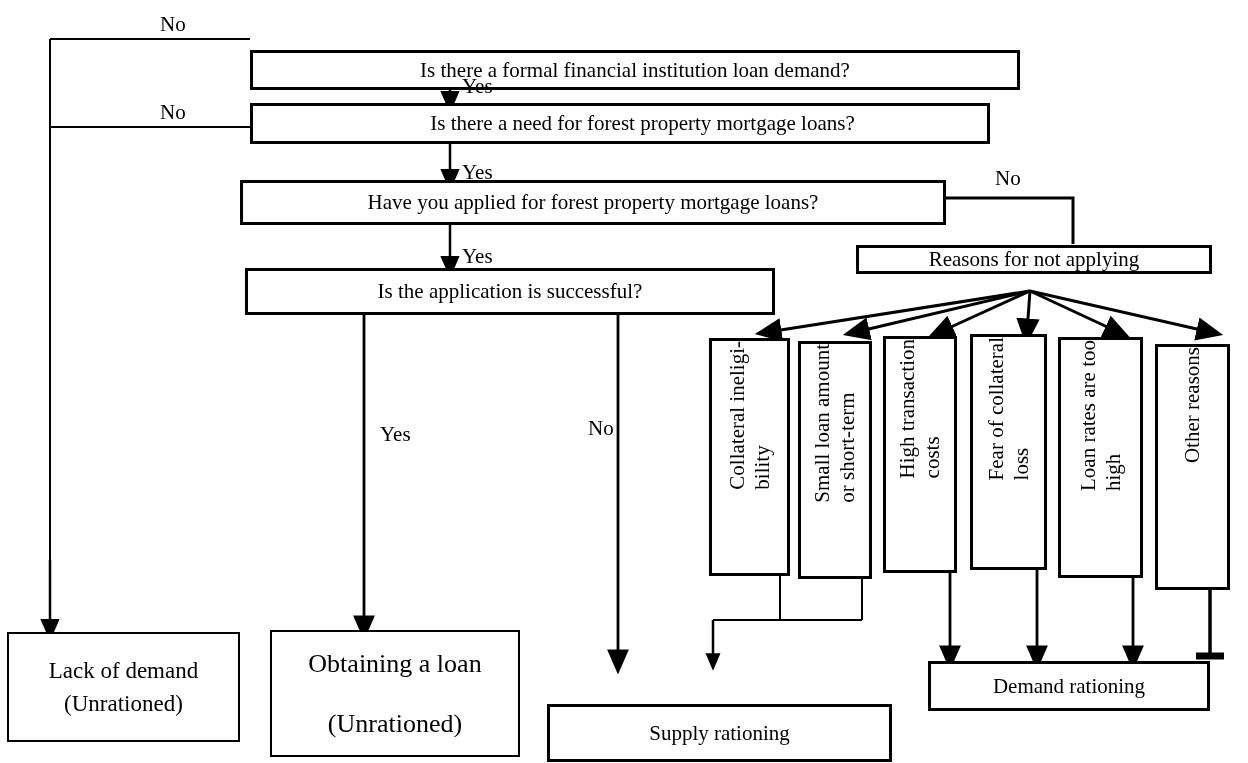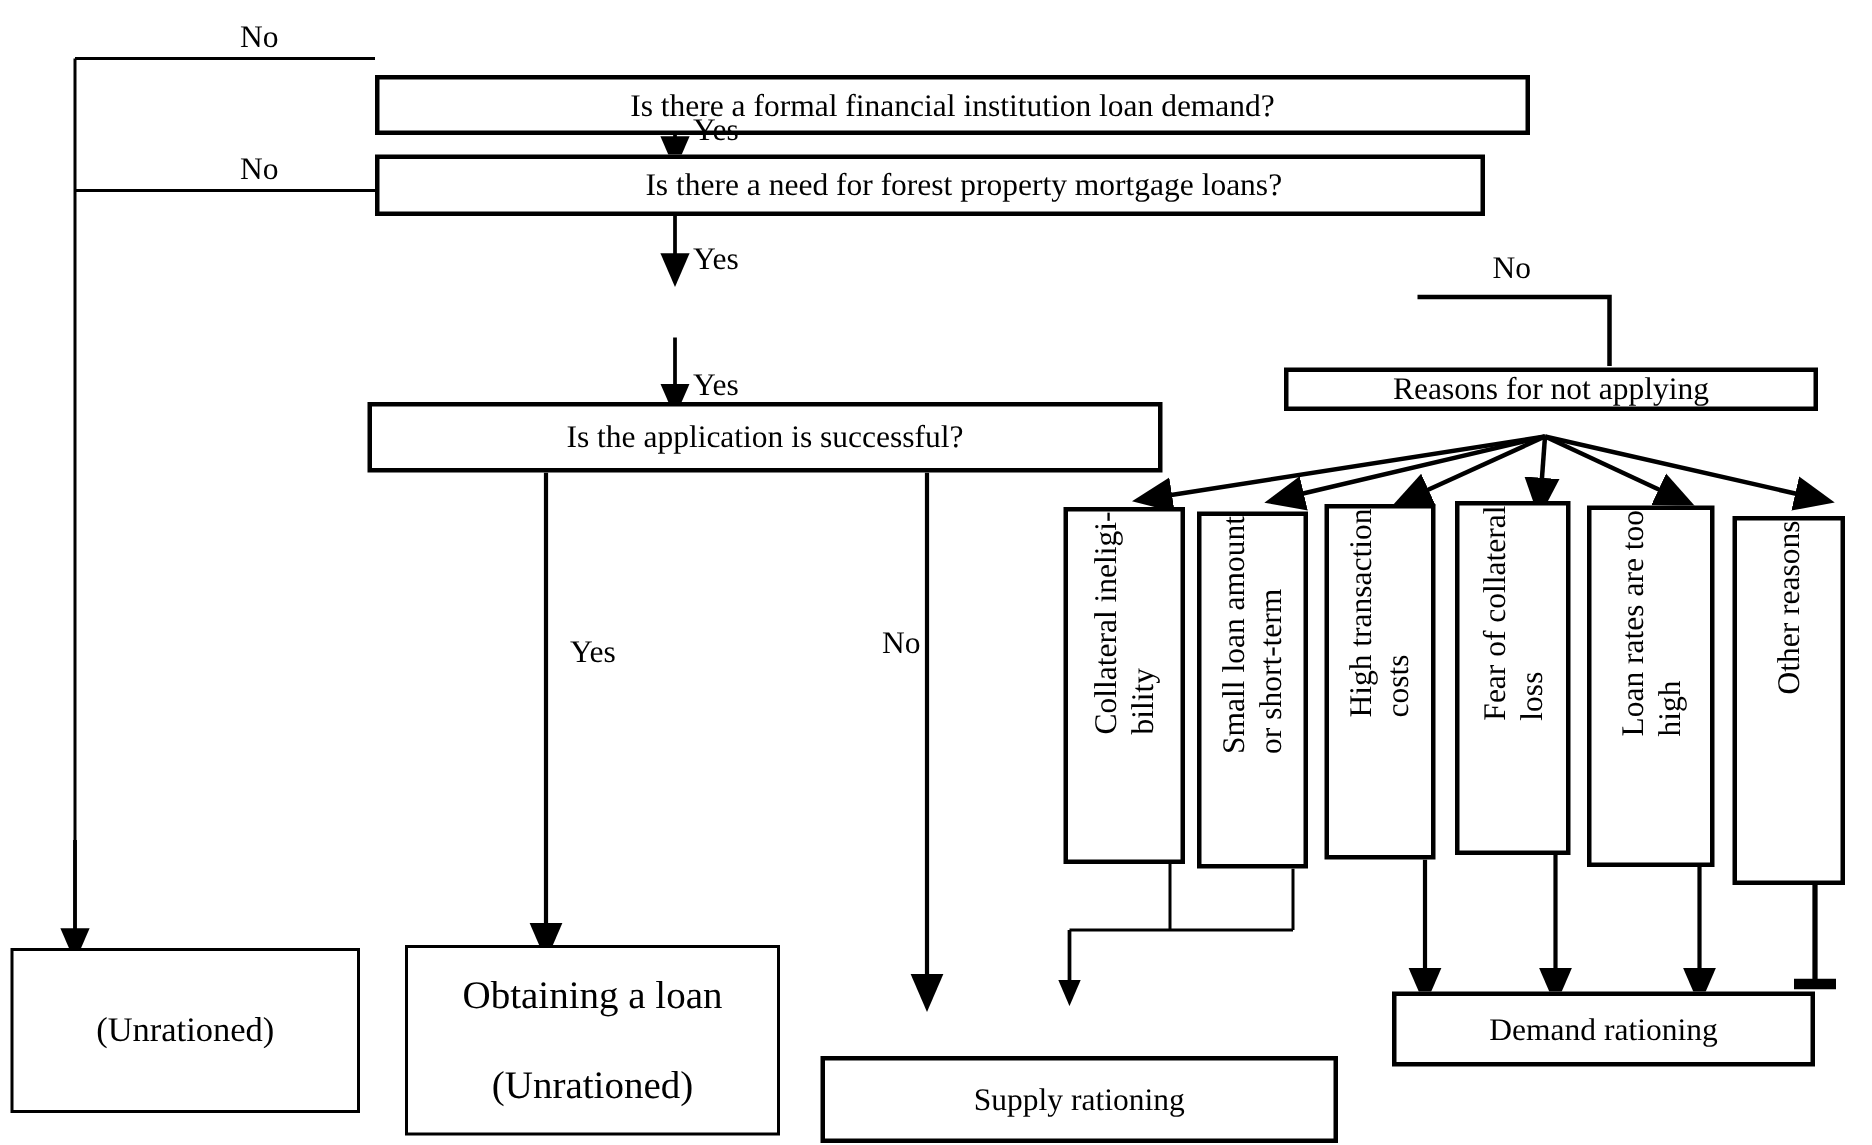--- a/index.html
+++ b/index.html
@@ -73,20 +73,23 @@
   </svg>
 
   <div class="node q" style="left:250px;top:16px;width:770px;height:40px;margin-top:34px;">
     <span>Is there a formal financial institution loan demand?</span>
   </div>
 
   <div class="node q" style="left:250px;top:103px;width:740px;height:41px;padding-left:45px;">
     <span>Is there a need for forest property mortgage loans?</span>
   </div>
 
+  <div class="node q" style="left:240px;top:180px;width:706px;height:45px;">
+    <span>Have you applied for forest property mortgage loans?</span>
+  </div>
 
   <div class="node q" style="left:245px;top:268px;width:530px;height:47px;">
     <span>Is the application is successful?</span>
   </div>
 
   <div class="node q" style="left:856px;top:245px;width:356px;height:29px;">
     <span>Reasons for not applying</span>
   </div>
 
   <div class="vbox" style="left:709px;top:338px;width:81px;height:238px;">
@@ -124,20 +127,21 @@
     </div>
   </div>
 
   <div class="vbox" style="left:1155px;top:344px;width:75px;height:246px;">
     <div class="vtxt">
       <span class="vinner">Other reasons</span>
     </div>
   </div>
 
   <div class="node thin" style="left:7px;top:632px;width:233px;height:110px;flex-direction:column;">
+    <span class="term">Lack of demand</span>
     <span class="term">(Unrationed)</span>
   </div>
 
   <div class="node thin" style="left:270px;top:630px;width:250px;height:127px;flex-direction:column;gap:21px;">
     <span class="term2">Obtaining a loan</span>
     <span class="term2">(Unrationed)</span>
   </div>
 
   <div class="node" style="left:547px;top:704px;width:345px;height:58px;">
     <span class="q">Supply rationing</span>

